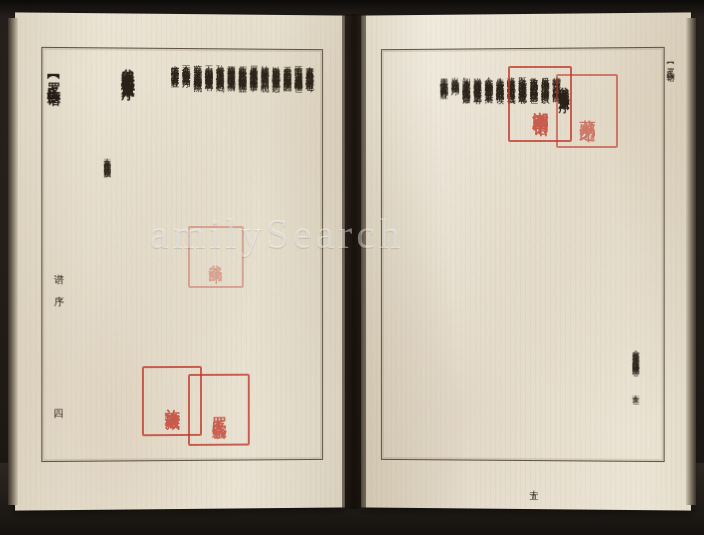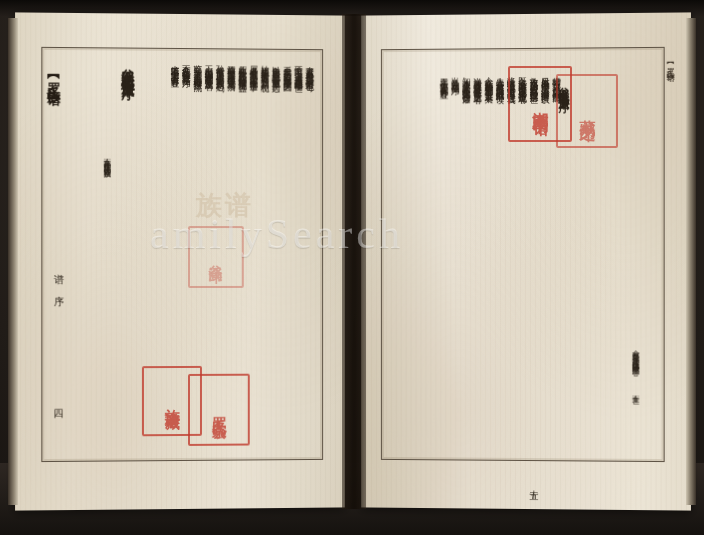--- a/index.html
+++ b/index.html
@@ -313,15 +313,14 @@
     </div>
 
     <div class="gutter"></div>
     <div class="edge-left"></div>
     <div class="edge-right"></div>
 
     <div class="seal seal-d">湖南图书馆</div>
     <div class="seal seal-e">藏书之印</div>
   </div>
 
-  <div class="watermark-sub">族谱</div>
   <div class="watermark">amilySearch</div>
 </div>
 
 </body></html>

